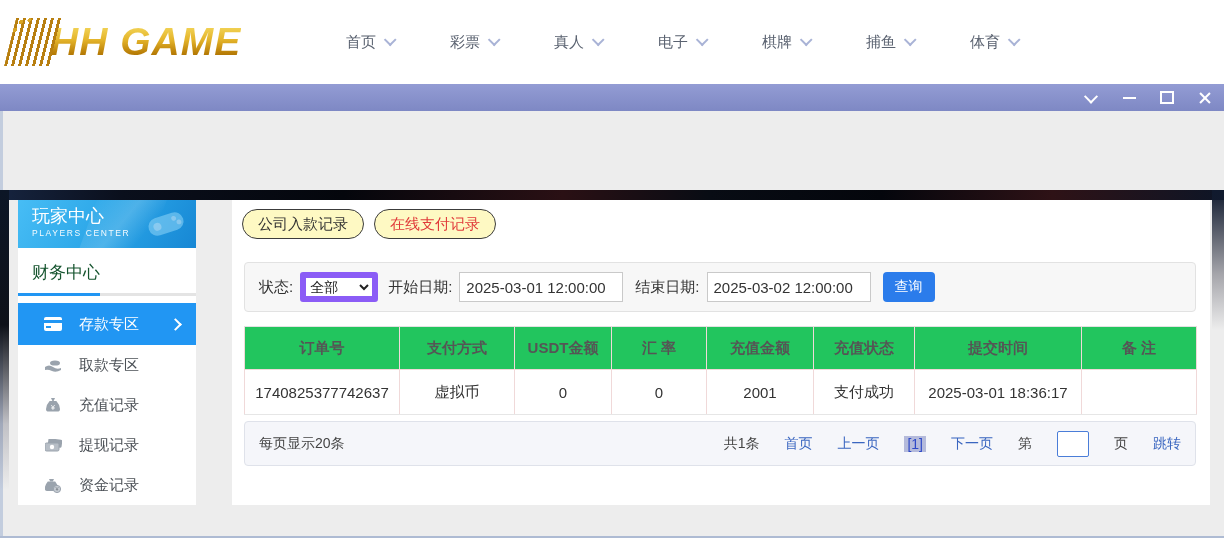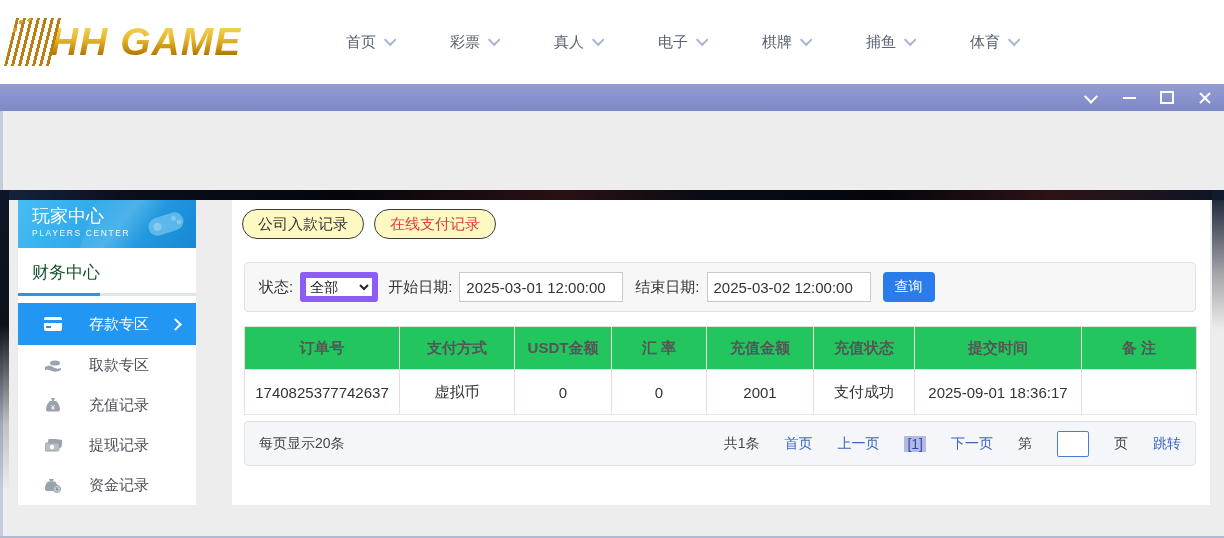--- a/index.html
+++ b/index.html
@@ -54,21 +54,21 @@
   .sb-header{position:relative;height:48px;box-sizing:border-box;padding:6px 0 0 14px;color:#fff;
     background:linear-gradient(120deg,#47bdf5 0%,#28a3e6 55%,#1787d4 100%);overflow:hidden;}
   .sb-header::after{content:"";position:absolute;right:40px;top:-10px;width:70px;height:80px;
     background:linear-gradient(115deg,rgba(255,255,255,0) 0,rgba(255,255,255,.18) 45%,rgba(255,255,255,0) 75%);transform:skewX(-20deg);}
   .sb-title{font-size:18px;line-height:21px;}
   .sb-sub{font-size:8.5px;letter-spacing:1.6px;margin-top:1px;opacity:.95;}
   .sb-gamepad{position:absolute;right:8px;top:7px;opacity:.55;}
   .sb-section{padding:13px 14px 9px;font-size:17px;color:#14532d;}
   .sb-rule{height:3px;background:#e4e4e4;position:relative;margin-bottom:7px;}
   .sb-rule::before{content:"";position:absolute;left:0;top:0;width:82px;height:3px;background:#2196f3;}
-  .sb-item{height:40px;display:flex;align-items:center;padding-left:26px;gap:27px;font-size:15px;color:#4a4f55;cursor:pointer;position:relative;}
+  .sb-item{height:40px;display:flex;align-items:center;padding-left:26px;gap:17px;font-size:15px;color:#4a4f55;cursor:pointer;position:relative;}
   .sb-item .sb-ico{display:inline-flex;width:18px;justify-content:center;}
   .sb-item.active{background:#2196f3;color:#fff;height:42px;}
   .sb-arrow{position:absolute;right:16px;width:7px;height:7px;border-right:2px solid #fff;border-top:2px solid #fff;transform:rotate(45deg);}
   
   .main{position:absolute;left:232px;top:200px;width:978px;height:305px;background:#fff;}
   .tabs{position:absolute;left:10px;top:9px;display:flex;gap:10px;}
   .tab{height:30px;line-height:28px;padding:0 15px;border:1px solid #3c3c3c;border-radius:16px;font-size:15px;color:#333;background:#fef9c3;cursor:pointer;box-sizing:border-box;white-space:nowrap;}
   .tab.active{color:#e03a3a;}
   .filterbar{position:absolute;left:12px;top:62px;width:952px;height:50px;background:#f7f7f7;border:1px solid #e2e2e2;border-radius:4px;
     box-sizing:border-box;display:flex;align-items:center;padding:0 14px;font-size:15px;color:#333;}
@@ -265,21 +265,21 @@
       </tr>
     </thead>
     <tbody>
       <tr>
         <td>1740825377742637</td>
         <td>虚拟币</td>
         <td>0</td>
         <td>0</td>
         <td>2001</td>
         <td>支付成功</td>
-        <td>2025-09-01 18:36:17</td>
+        <td>2025-03-01 18:36:17</td>
         <td></td>
       </tr>
     </tbody>
   </table>
 
   <div class="pagebar">
     <span class="pg-label">每页显示20条</span>
     <span class="pg-right">
       <span class="pg-label">共1条</span>
       <span class="pg-link">首页</span>

